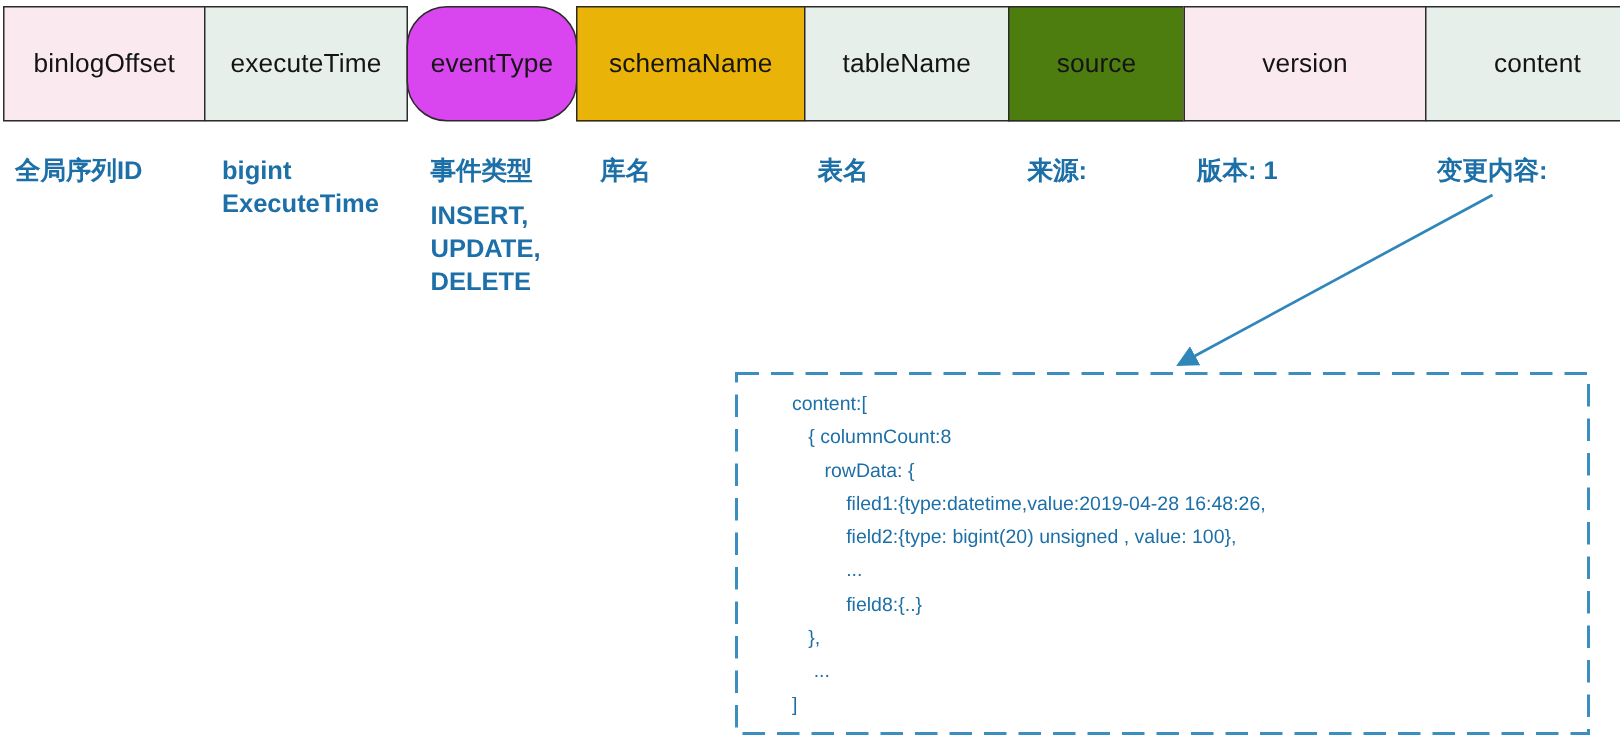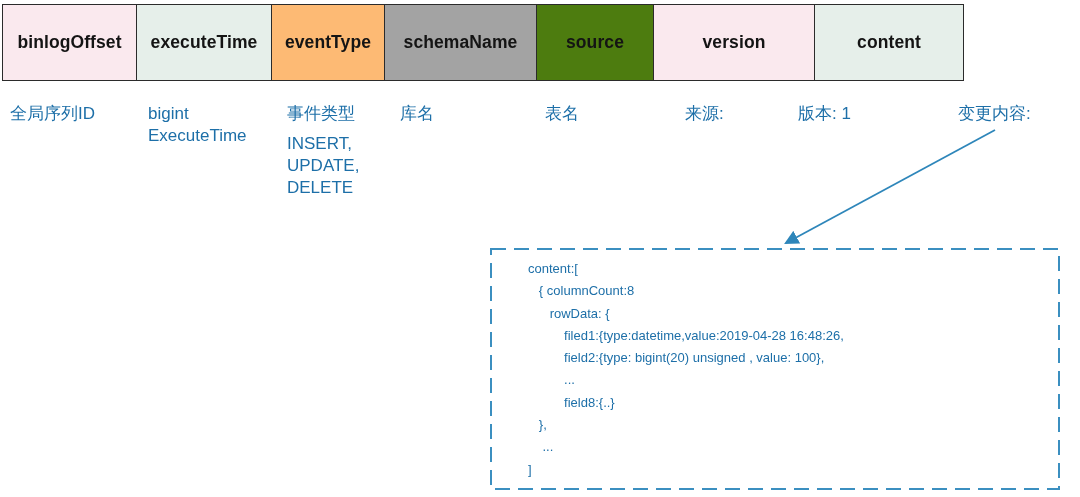--- a/index.html
+++ b/index.html
@@ -14,31 +14,31 @@
     position: absolute; left: 2px; top: 4px;
     display: flex;
   }
   .hcell {
     height: 77px;
     box-sizing: border-box;
     border: 1px solid #2b2b2b;
     margin-left: -1px;
     display: flex; align-items: center; justify-content: center;
     font-size: 17.5px;
-    font-weight: 700;
+    font-weight: 400;
     color: #141414;
     letter-spacing: 0.1px;
   }
   .hcell:first-child { margin-left: 0; }
   .ann {
     position: absolute; top: 103px;
     color: #1d6fa8;
     font-size: 17px;
     line-height: 22px;
-    font-weight: 400;
+    font-weight: 700;
     white-space: nowrap;
   }
   .sublist { margin-top: 8px; }
   .code {
     position: absolute; left: 528px; top: 258px;
     margin: 0;
     font-family: "Liberation Sans", sans-serif;
     font-size: 13px;
     line-height: 22.3px;
     color: #1d6fa8;
@@ -48,22 +48,23 @@
     position: absolute; left: 0; top: 0;
     pointer-events: none;
   }
 </style>
 </head>
 <body>
 
 <div class="header-row">
   <div class="hcell" style="width: 135px; background: rgb(250, 233, 238);">binlogOffset</div>
   <div class="hcell" style="width: 136px; background: rgb(230, 239, 234);">executeTime</div>
-  <div class="hcell" style="width: 114px; background: #fdba74;">eventType</div>
-  <div class="hcell" style="width: 153px; background: #a3a3a3;">schemaName</div>
+  <div class="hcell" style="width: 114px; background: #d946ef; border-radius: 27px;">eventType</div>
+  <div class="hcell" style="width: 153px; background: #eab308;">schemaName</div>
+  <div class="hcell" style="width: 137px; background: rgb(230, 239, 234);">tableName</div>
   <div class="hcell" style="width: 118px; background: #4d7c0f;">source</div>
   <div class="hcell" style="width: 162px; background: rgb(250, 233, 238);">version</div>
   <div class="hcell" style="width: 150px; background: rgb(230, 239, 234);">content</div>
 </div>
 
 <div class="ann" style="left:10px">
   <div>全局序列ID</div>
 </div>
 
 <div class="ann" style="left:148px">

